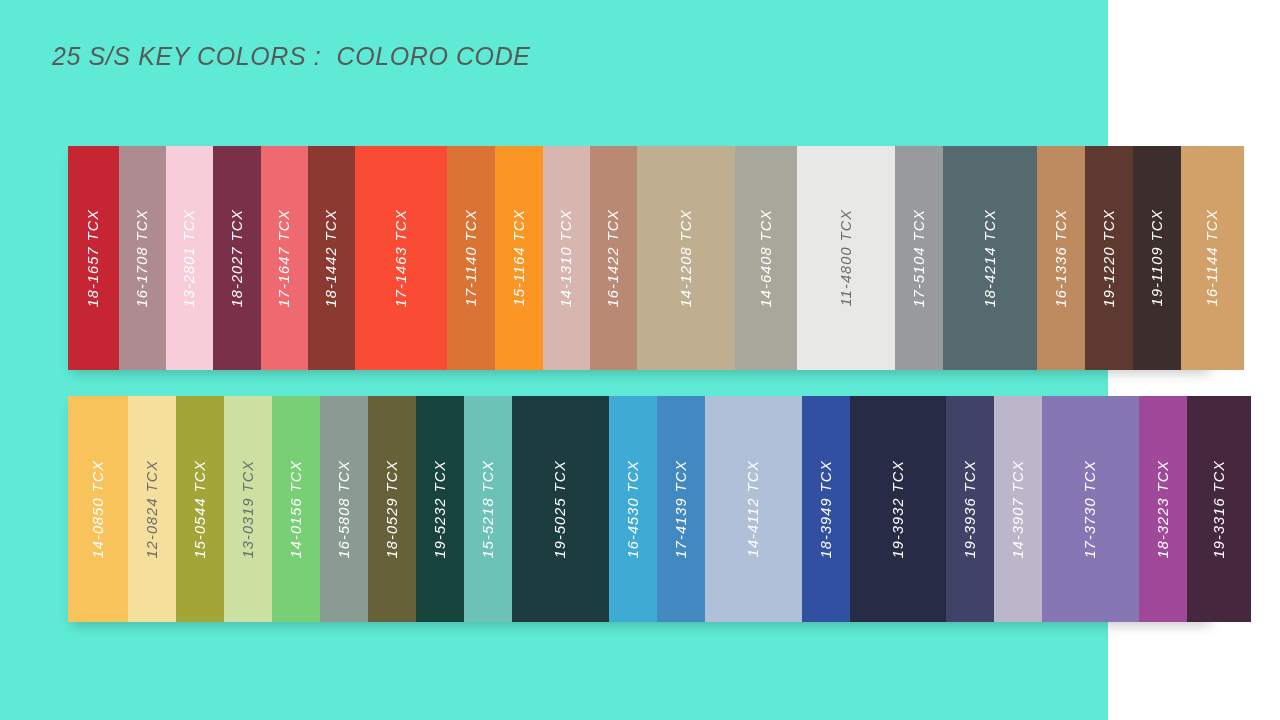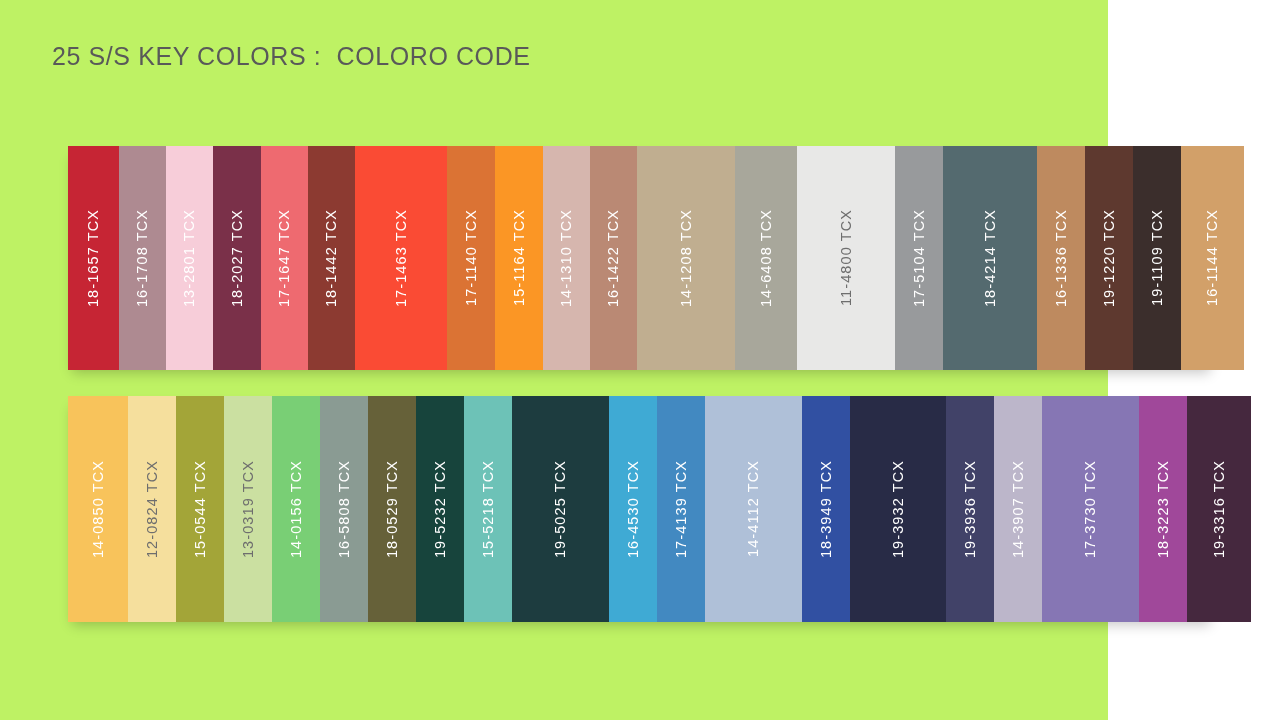--- a/index.html
+++ b/index.html
@@ -7,21 +7,22 @@
     width: 1280px;
     height: 720px;
     background: #ffffff;
     font-family: "Liberation Sans", sans-serif;
     overflow: hidden;
   }
   .page {
     position: relative;
     width: 1108px;
     height: 720px;
-    background: #bef264;
+    background: #5eead4;
+    font-style: italic;
   }
   .page-title {
     position: absolute;
     left: 52px;
     top: 42px;
     font-size: 25px;
     font-weight: 400;
     letter-spacing: 0.6px;
     color: #595959;
     white-space: pre;

